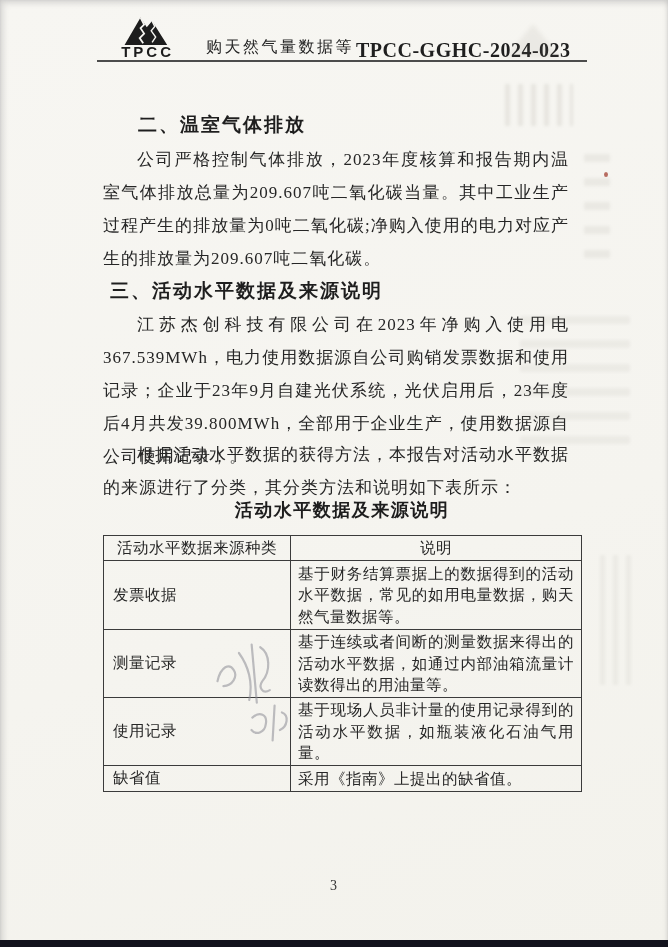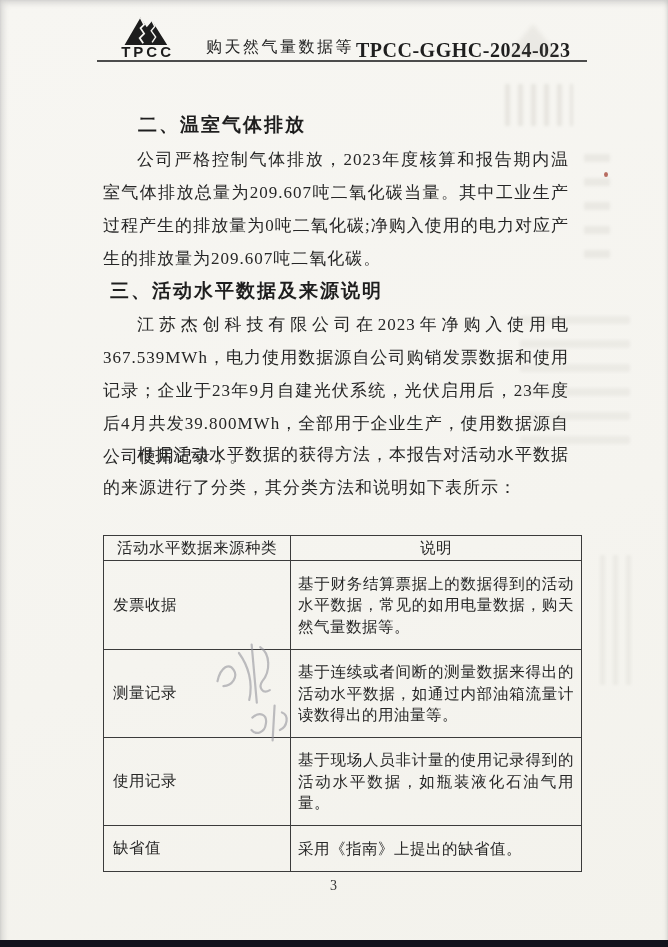--- a/index.html
+++ b/index.html
@@ -60,21 +60,21 @@
     font-size: 15.5px; color: #272727;
   }
   table.data-table td, table.data-table th {
     border: 1.5px solid #3b3b3b; vertical-align: middle;
     font-weight: normal; letter-spacing: .5px;
   }
   col.c1 { width: 187px; }
   col.c2 { width: 291px; }
   th.hdr { height: 22px; text-align: center; font-size: 15.5px; letter-spacing: 1px; }
   td.k { padding-left: 9px; text-align: left; }
-  td.v { padding: 11px 7px; line-height: 21.5px; text-align: justify; }
+  td.v { padding: 1px 7px; line-height: 21.5px; text-align: justify; }
   tr.r1 td { height: 66px; }
   tr.r2 td { height: 65px; }
   tr.r3 td { height: 65px; }
   tr.r4 td { height: 44px; }
   tr.r5 td { height: 21px; }
   tr.r6 td { height: 23px; }
   
   .page-number {
     position: absolute; left: 0; top: 878px; width: 668px;
     text-align: center; font-size: 14px; color: #333; letter-spacing: 1px;
@@ -119,20 +119,21 @@
   <div class="doc-number">TPCC-GGHC-2024-023</div>
   <div class="header-rule"></div>
 
   <div class="section-heading heading-1">二、温室气体排放</div>
   <div class="para para-1">公司严格控制气体排放，2023年度核算和报告期内温室气体排放总量为209.607吨二氧化碳当量。其中工业生产过程产生的排放量为0吨二氧化碳;净购入使用的电力对应产生的排放量为209.607吨二氧化碳。</div>
 
   <div class="section-heading heading-2">三、活动水平数据及来源说明</div>
   <div class="para para-2">江苏杰创科技有限公司在2023年净购入使用电367.539MWh，电力使用数据源自公司购销发票数据和使用记录；企业于23年9月自建光伏系统，光伏启用后，23年度后4月共发39.800MWh，全部用于企业生产，使用数据源自公司使用记录；。</div>
   <div class="para para-3">根据活动水平数据的获得方法，本报告对活动水平数据的来源进行了分类，其分类方法和说明如下表所示：</div>
 
+  <div class="table-title">活动水平数据及来源说明</div>
   <table class="data-table">
     <colgroup>
         <col class="c1">
         <col class="c2">
       </colgroup>
     <tbody>
         <tr>
       <th class="hdr">活动水平数据来源种类</th>
       <th class="hdr">说明</th>
     </tr>

